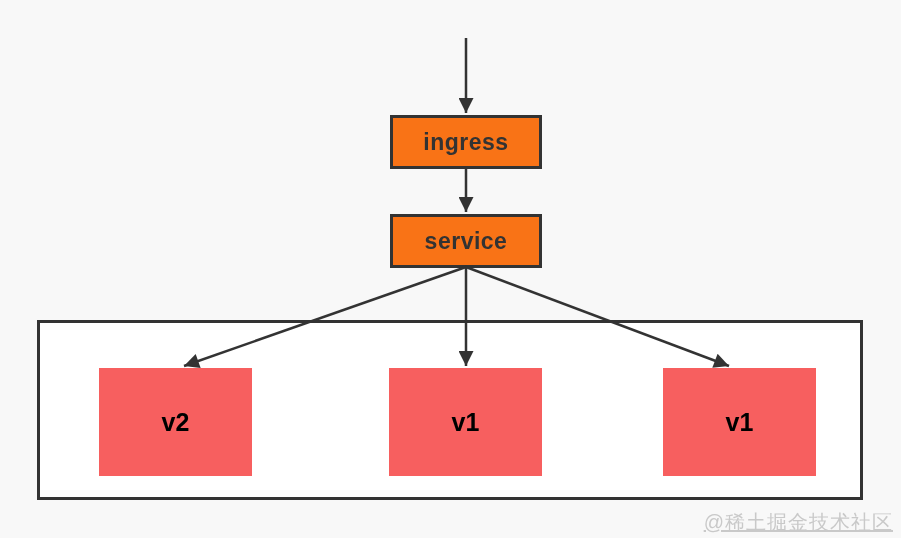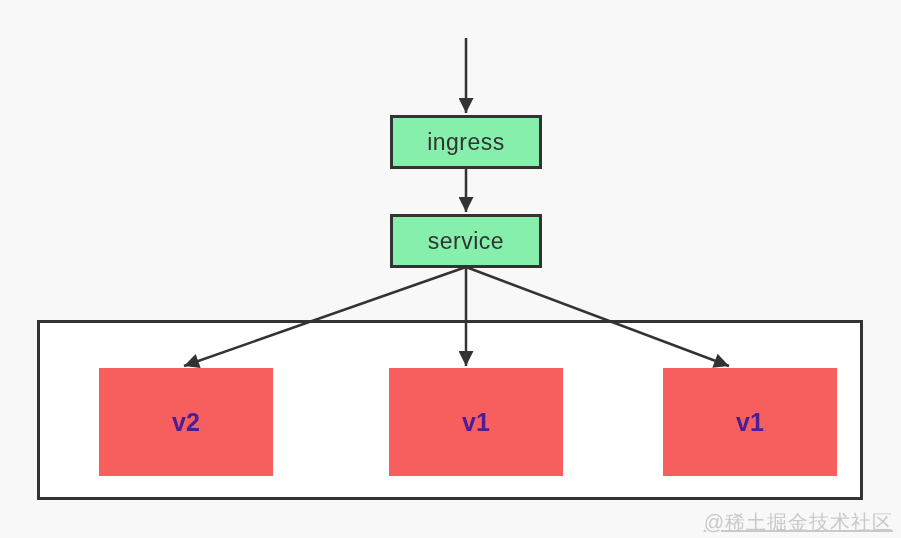--- a/index.html
+++ b/index.html
@@ -23,45 +23,45 @@
     width: 820px;
     height: 174px;
     background: #ffffff;
     border: 3px solid #333333;
   }
   
   .node {
     position: absolute;
     width: 146px;
     height: 48px;
-    background: #86efac;
+    background: #f97316;
     border: 3px solid #333333;
     display: flex;
     align-items: center;
     justify-content: center;
     font-size: 23px;
-    font-weight: normal;
+    font-weight: bold;
     color: #333333;
     letter-spacing: 0.5px;
   }
   .node.ingress { left: 390px; top: 115px; }
   .node.service { left: 390px; top: 214px; justify-content: center; }
   
   .pod {
     position: absolute;
-    width: 174px;
+    width: 153px;
     height: 108px;
     top: 368px;
     background: #f75f5f;
     display: flex;
     align-items: center;
     justify-content: center;
     font-size: 25px;
     font-weight: bold;
-    color: #4c1d95;
+    color: #000000;
   }
   .pod.p0 { left: 99px; }
   .pod.p1 { left: 389px; }
   .pod.p2 { left: 663px; }
   
   svg.arrows {
     position: absolute;
     left: 0;
     top: 0;
     width: 901px;

